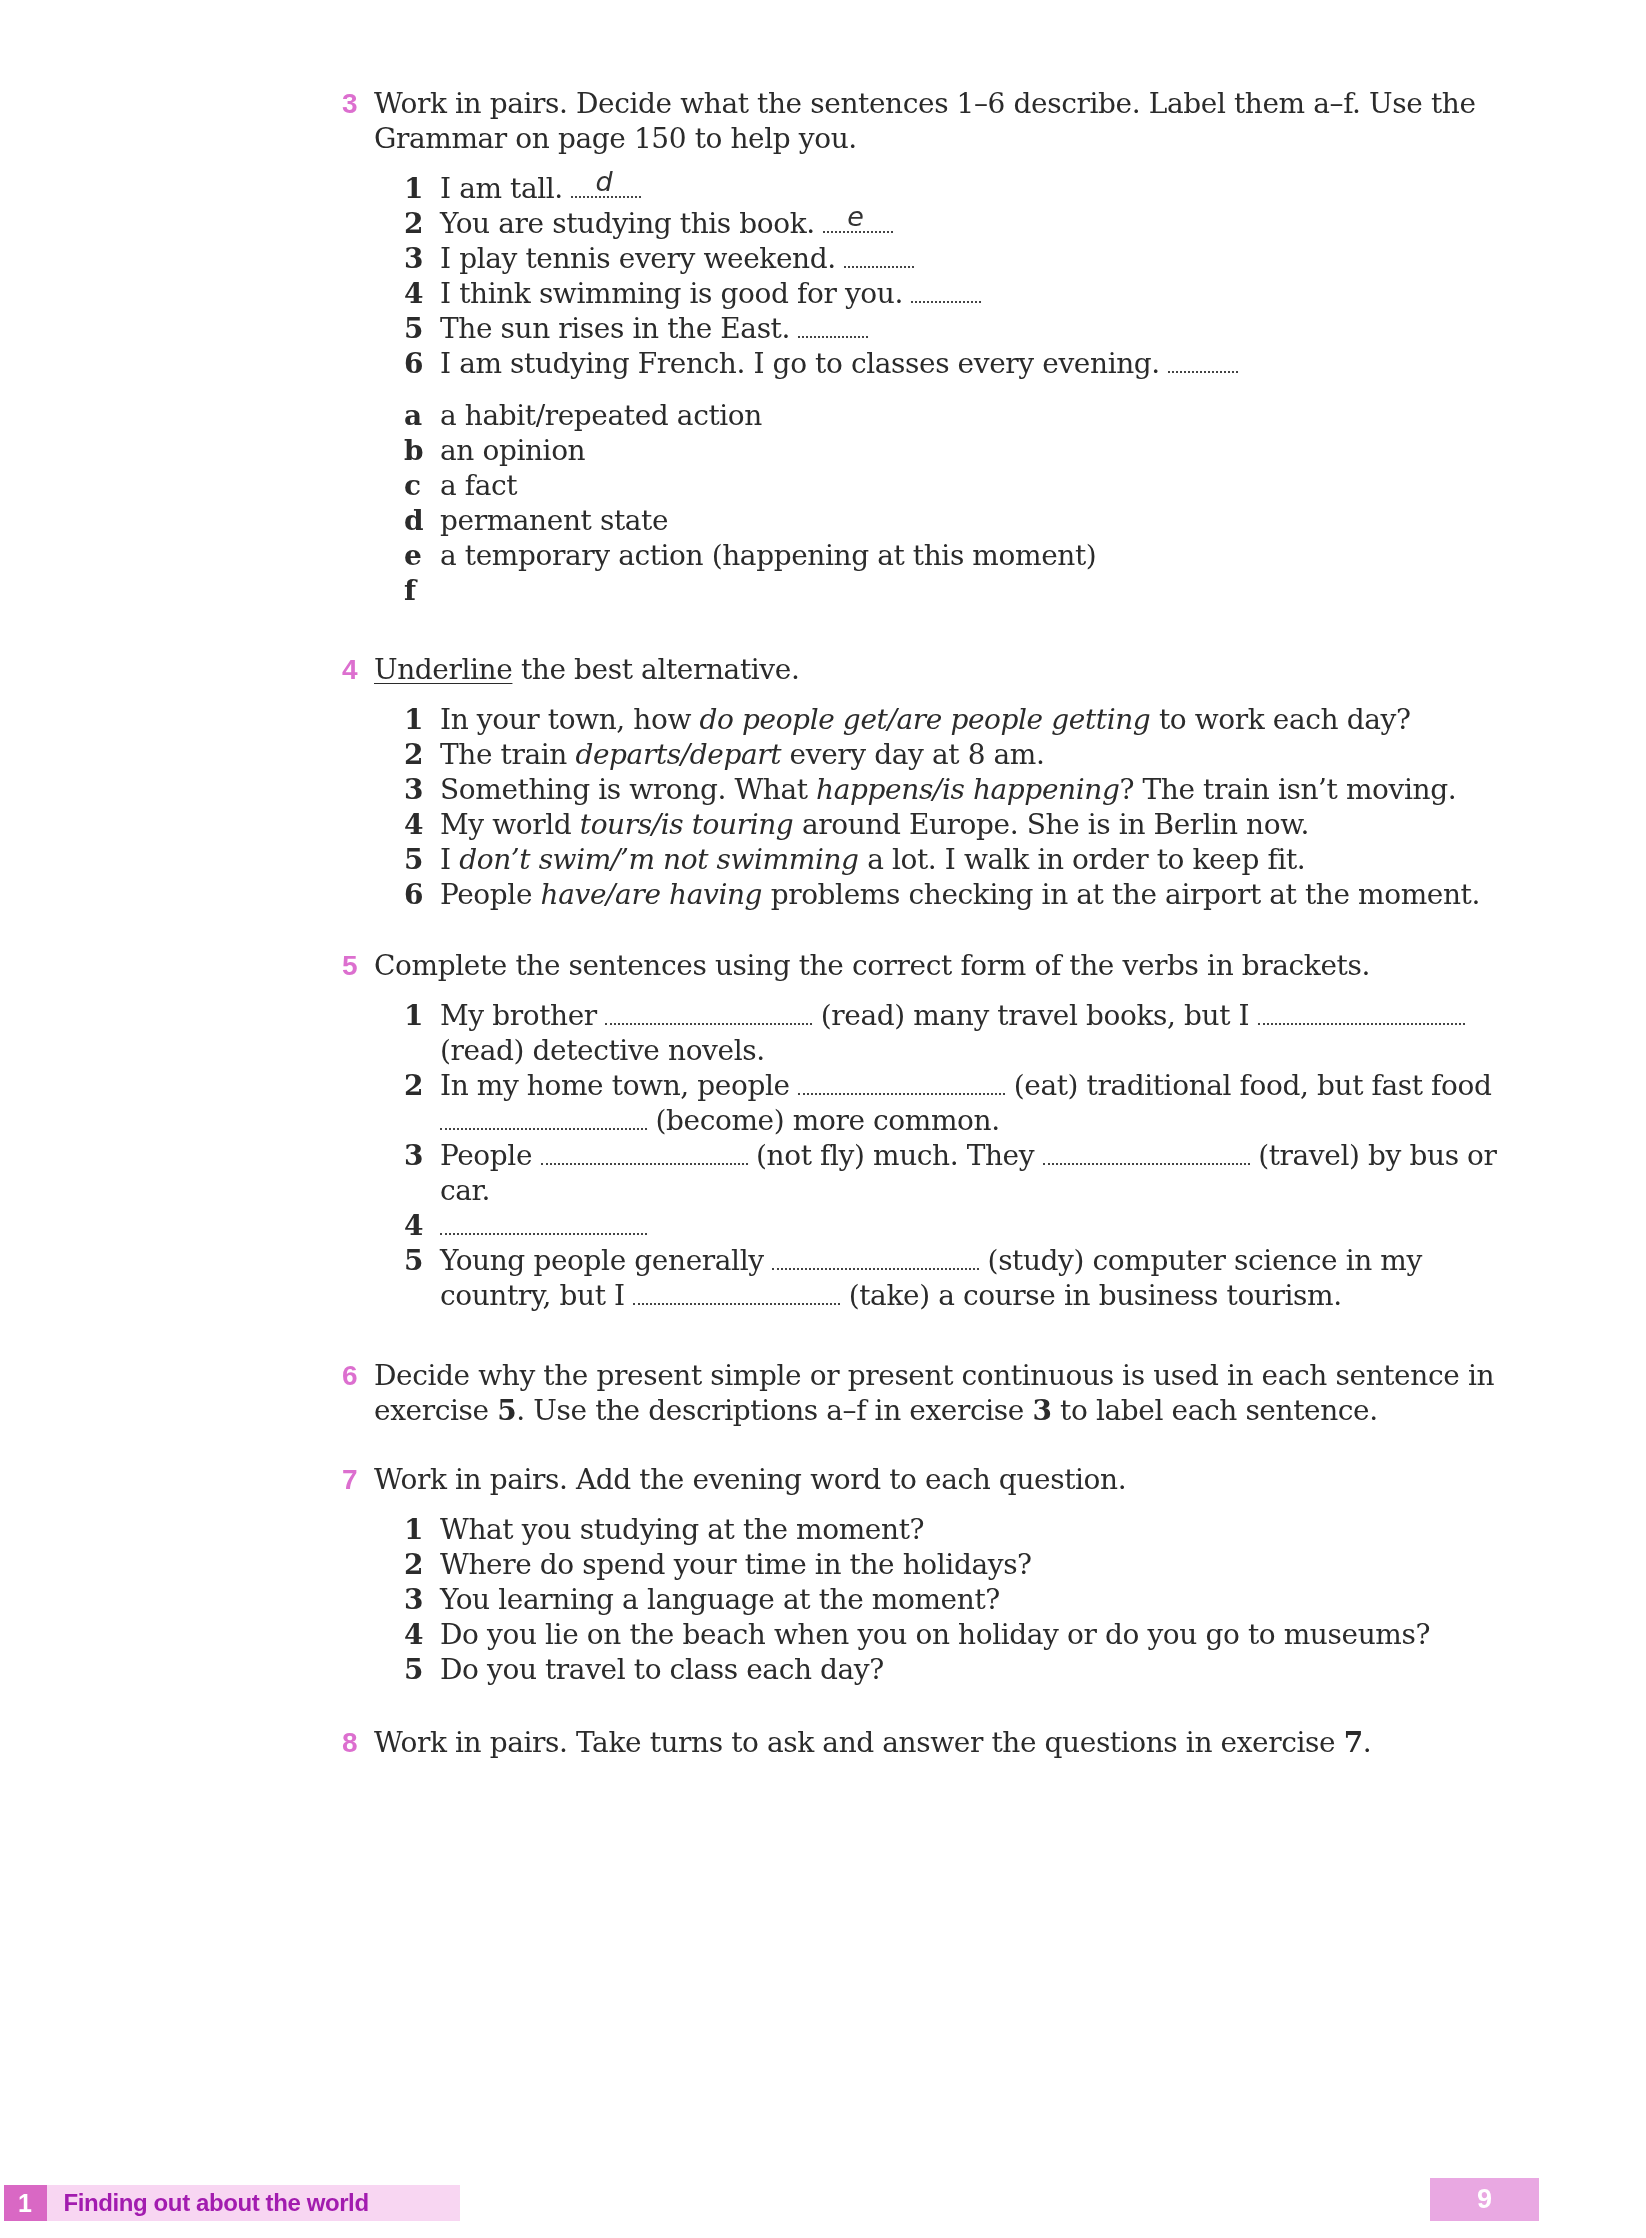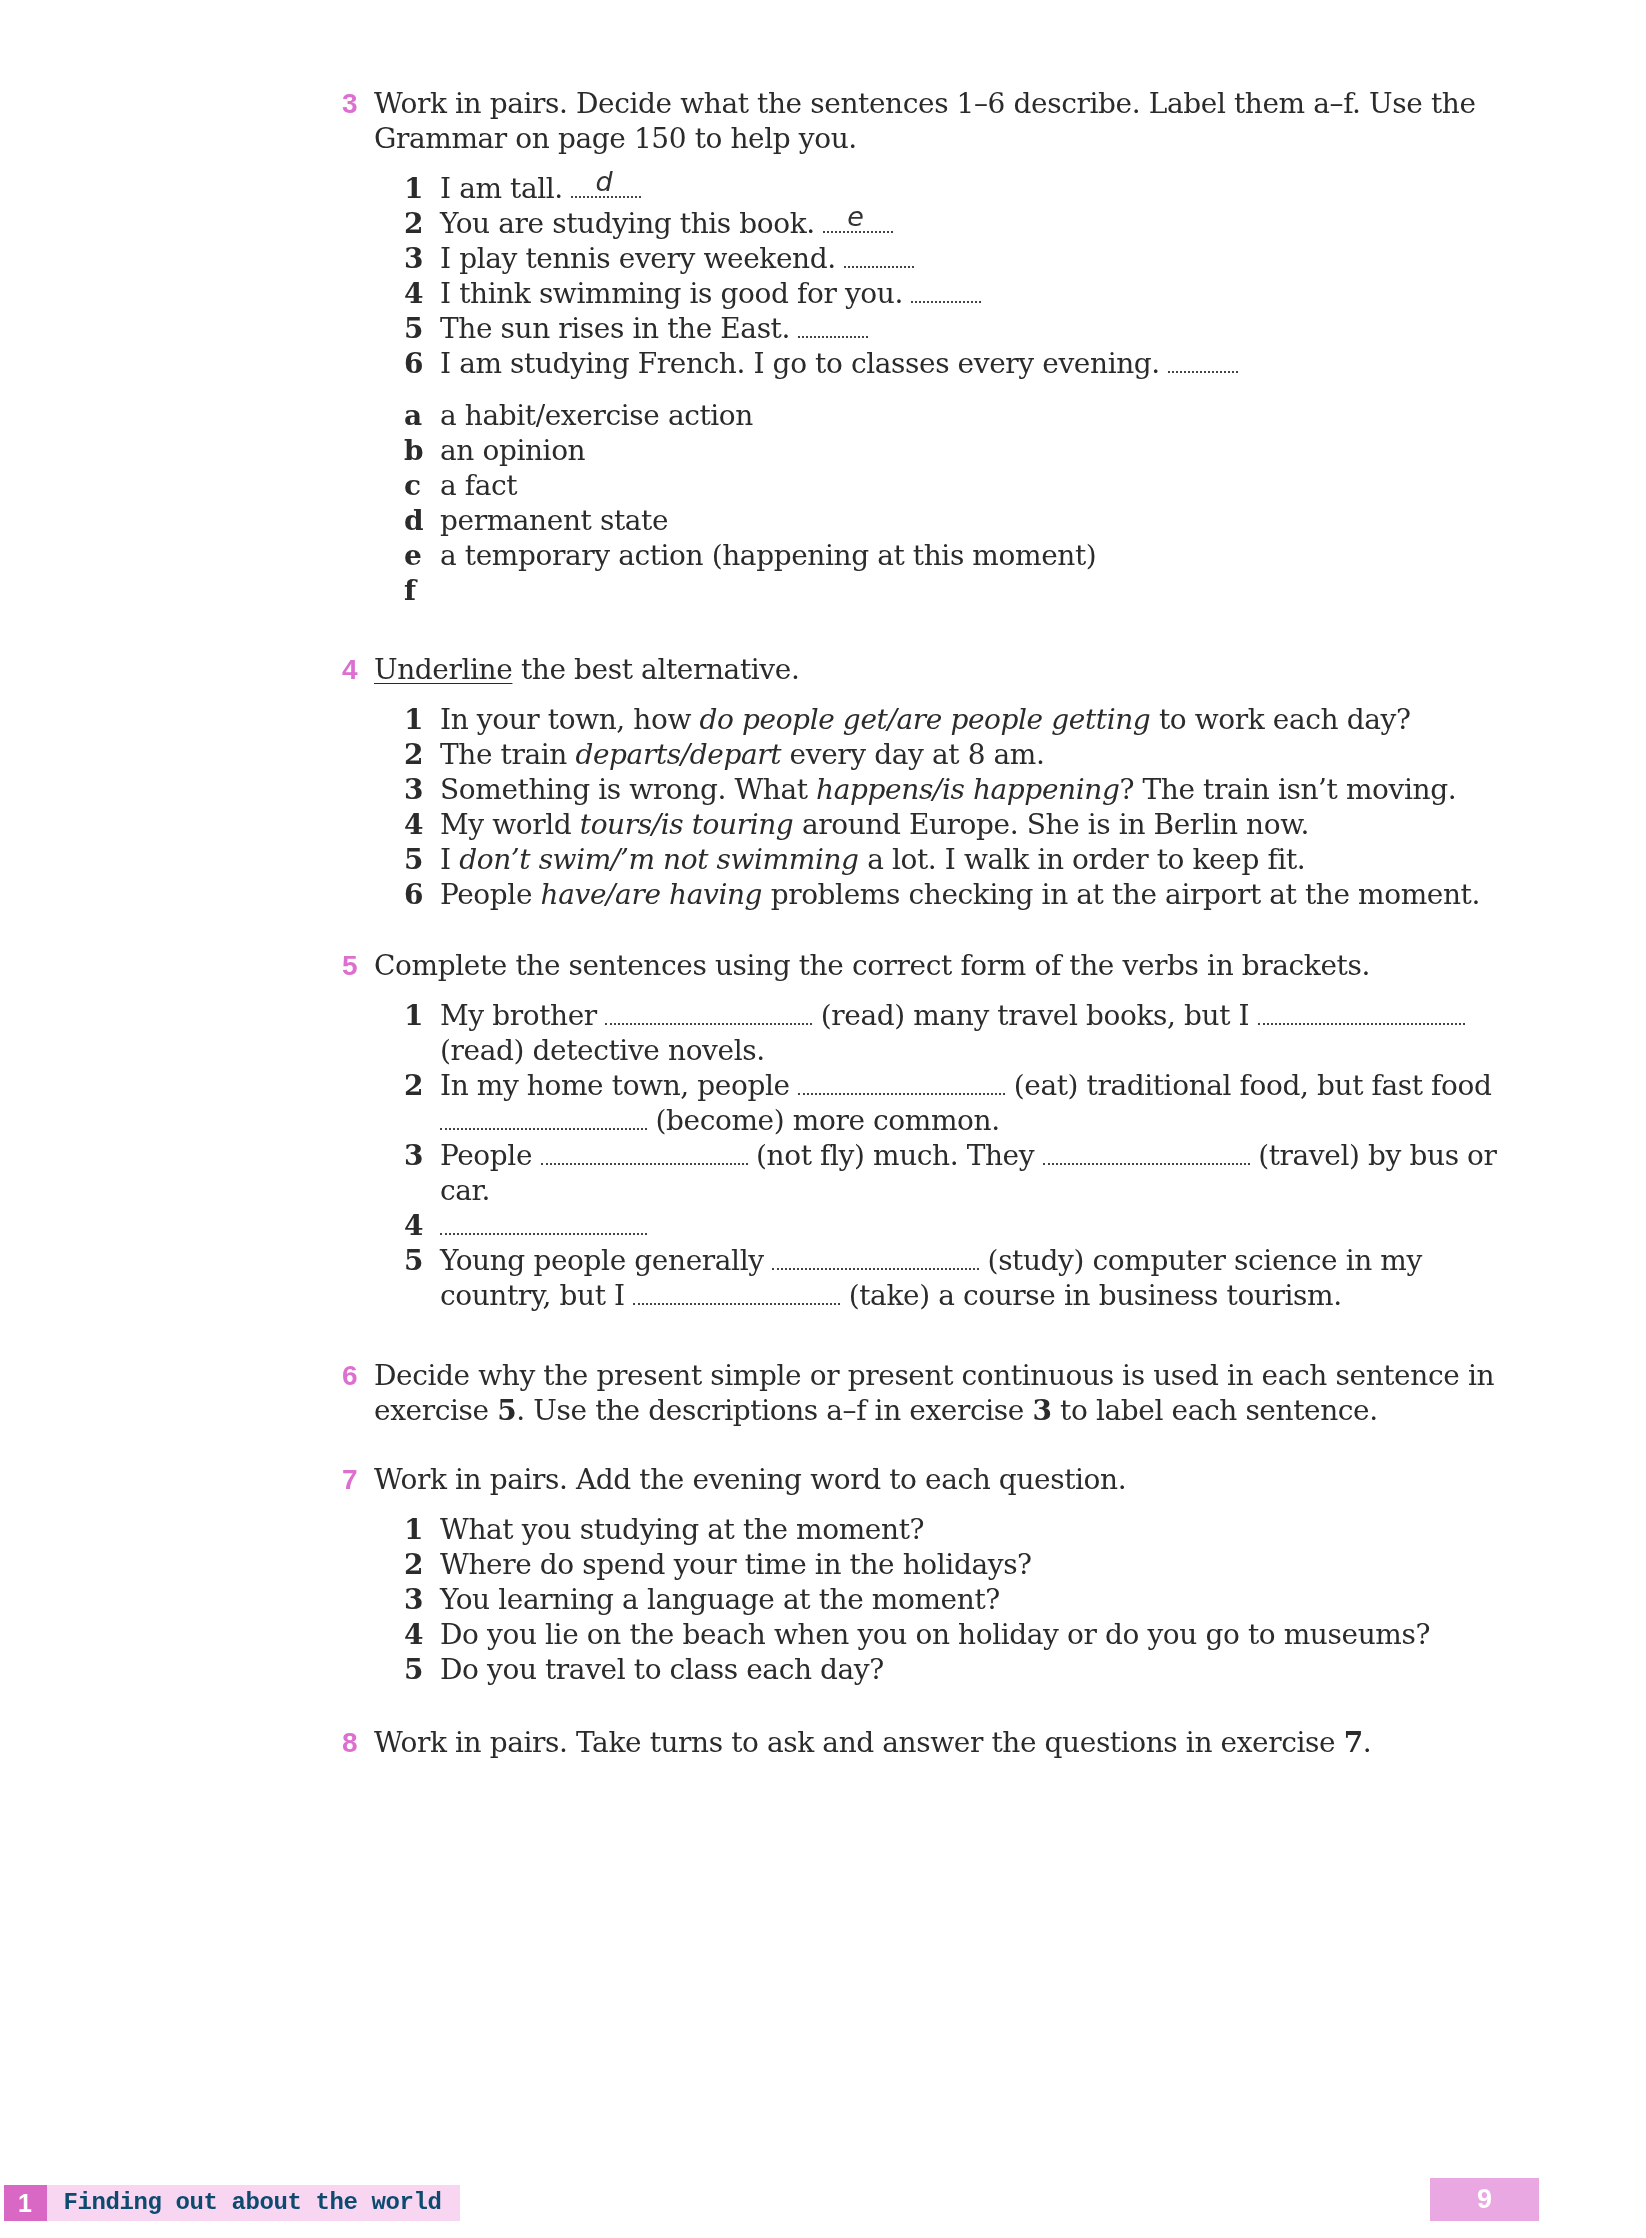--- a/index.html
+++ b/index.html
@@ -19,21 +19,21 @@
   .blank.short { width: 70px; }
   .blank.long { width: 207px; }
   .hand { position: absolute; left: 24px; bottom: 0; font-family: "DejaVu Sans", sans-serif; font-style: italic;
           font-size: 27px; line-height: 28px; color: #333; font-weight: 300; }
   .alt { font-style: italic; }
   .u { text-decoration: underline; text-decoration-thickness: 1.4px; text-underline-offset: 4.2px; }
   .footer-left { position: absolute; left: 3.5px; top: 2185px; width: 456px; height: 36px; background: #f8d6f2; }
   .footer-left .chap { position: absolute; left: 0; top: 0; width: 43px; height: 36px; background: #d968c4;
                        color: #fff; font-family: "Liberation Sans", sans-serif; font-weight: bold; font-size: 25px;
                        line-height: 36px; text-align: center; }
-  .footer-left .title { position: absolute; left: 60px; top: 0; color: #0c4a6e; font-family: Liberation Mono, monospace;
+  .footer-left .title { position: absolute; left: 60px; top: 0; color: #a21caf; font-family: Liberation Sans, sans-serif;
                         font-weight: bold; font-size: 24px; line-height: 36px; letter-spacing: -0.4px; }
   .page-num { position: absolute; left: 1430px; top: 2178px; width: 109px; height: 43px; background: #e9a8e2;
               color: #fff; font-family: "Liberation Sans", sans-serif; font-weight: bold; font-size: 27px;
               line-height: 43px; text-align: center; }
 </style>
 </head>
 <body>
 
 <div class="page">
 
@@ -45,21 +45,21 @@
     </div>
     <div class="items">
       <div class="item"><span class="n">1</span><span>I am tall.</span> <span class="blank short"><span class="hand">d</span></span></div>
       <div class="item"><span class="n">2</span><span>You are studying this book.</span> <span class="blank short"><span class="hand">e</span></span></div>
       <div class="item"><span class="n">3</span><span>I play tennis every weekend.</span> <span class="blank short"></span></div>
       <div class="item"><span class="n">4</span><span>I think swimming is good for you.</span> <span class="blank short"></span></div>
       <div class="item"><span class="n">5</span><span>The sun rises in the East.</span> <span class="blank short"></span></div>
       <div class="item"><span class="n">6</span><span>I am studying French. I go to classes every evening.</span> <span class="blank short"></span></div>
     </div>
     <div class="items gap-list">
-      <div class="item"><span class="n">a</span><span>a habit/exercise action</span></div>
+      <div class="item"><span class="n">a</span><span>a habit/repeated action</span></div>
       <div class="item"><span class="n">b</span><span>an opinion</span></div>
       <div class="item"><span class="n">c</span><span>a fact</span></div>
       <div class="item"><span class="n">d</span><span>permanent state</span></div>
       <div class="item"><span class="n">e</span><span>a temporary action (happening at this moment)</span></div>
       <div class="item"><span class="n">f</span></div>
     </div>
   </section>
 
   <section class="ex" style="top:652px;">
     <div class="ex-num">4</div>

